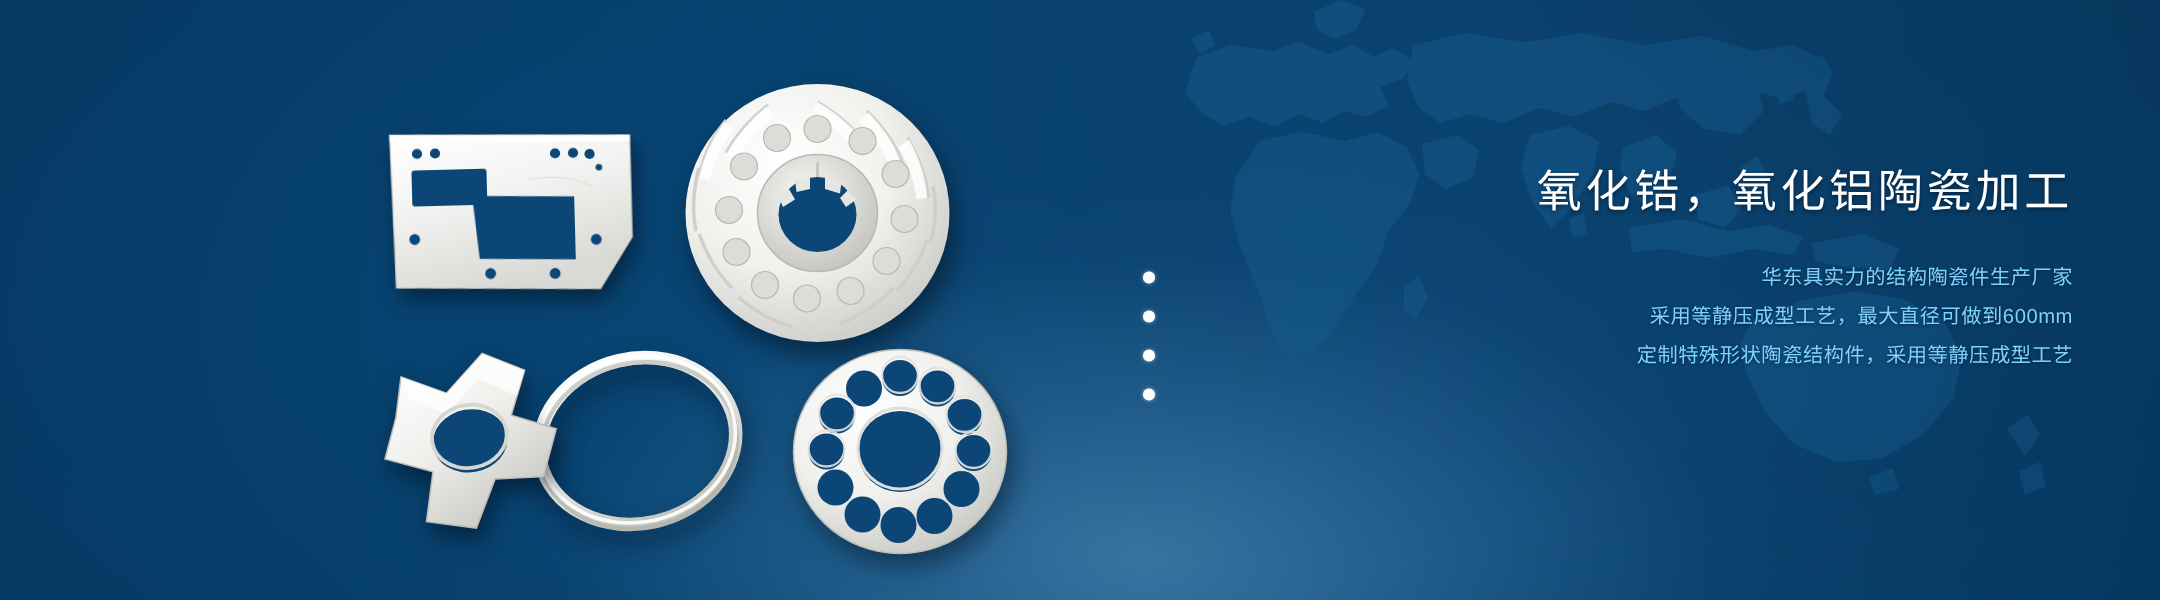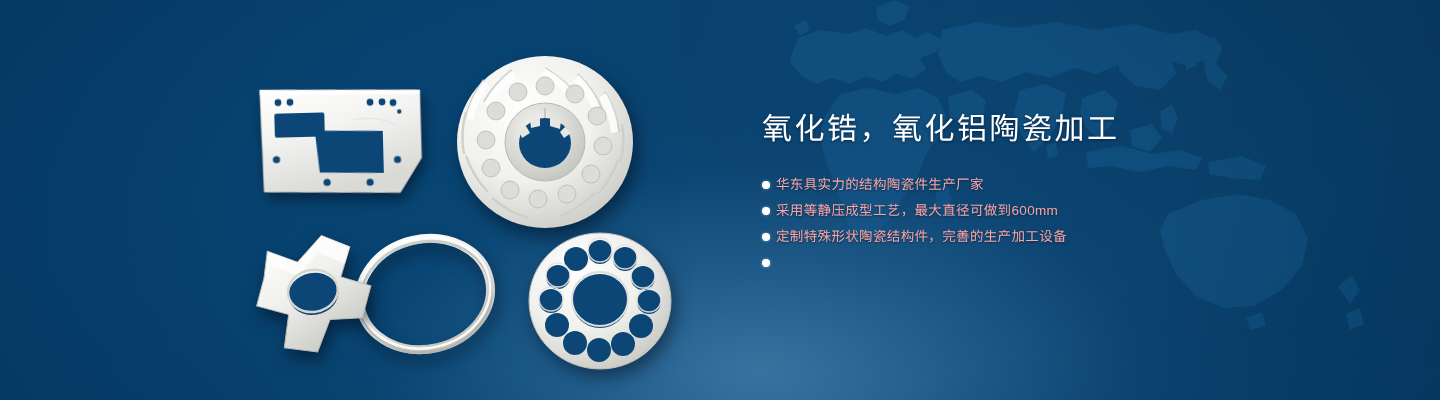--- a/index.html
+++ b/index.html
@@ -5,20 +5,21 @@
 <style>
   html,body{margin:0;padding:0;background:#0a3a5e;}
   *{box-sizing:border-box;}
 
   .banner{
     position:relative;
     width:1440px;height:400px;
     overflow:hidden;
     background:#06406e;
     font-family:"Liberation Sans","DejaVu Sans",sans-serif;
+    text-align:right;
     -webkit-font-smoothing:antialiased;
   }
 
   
   .bg-base{
     position:absolute;inset:0;
     background:
       radial-gradient(ellipse 620px 330px at 760px 372px, rgba(120,175,215,.42) 0%, rgba(90,150,196,.26) 32%, rgba(40,95,145,.07) 62%, rgba(0,0,0,0) 82%),
       radial-gradient(ellipse 900px 520px at 1180px 40px, rgba(10,58,96,.55) 0%, rgba(8,52,88,.25) 55%, rgba(0,0,0,0) 80%),
       linear-gradient(105deg,#06406e 0%,#074472 30%,#0a4878 52%,#0b4a7c 66%,#094573 84%,#073f6c 100%);
@@ -100,21 +101,21 @@
   .bullets{
     list-style:none;
     margin:27px 0 0 0;padding:0;
   }
   .bullets li{
     position:relative;
     padding-left:14px;
     margin-bottom:6px;
     font-size:13.5px;
     line-height:20px;
-    color:#fca5a5;
+    color:#7dd3fc;
     letter-spacing:.35px;
     text-shadow:0 1px 2px rgba(0,18,38,.55);
     white-space:nowrap;
   }
   .bullets li .dot{
     position:absolute;left:0;top:6px;
     width:7.5px;height:7.5px;border-radius:50%;
     background:#ffffff;
     box-shadow:0 0 3px rgba(255,255,255,.45);
   }
@@ -355,21 +356,21 @@
       <li>
         <span class="dot"></span>
         <span>华东具实力的结构陶瓷件生产厂家</span>
       </li>
       <li>
         <span class="dot"></span>
         <span>采用等静压成型工艺，最大直径可做到600mm</span>
       </li>
       <li>
         <span class="dot"></span>
-        <span>定制特殊形状陶瓷结构件，完善的生产加工设备</span>
+        <span>定制特殊形状陶瓷结构件，采用等静压成型工艺</span>
       </li>
       <li>
         <span class="dot"></span>
       </li>
     </ul>
   </div>
 
 </div>
 
 </body></html>

